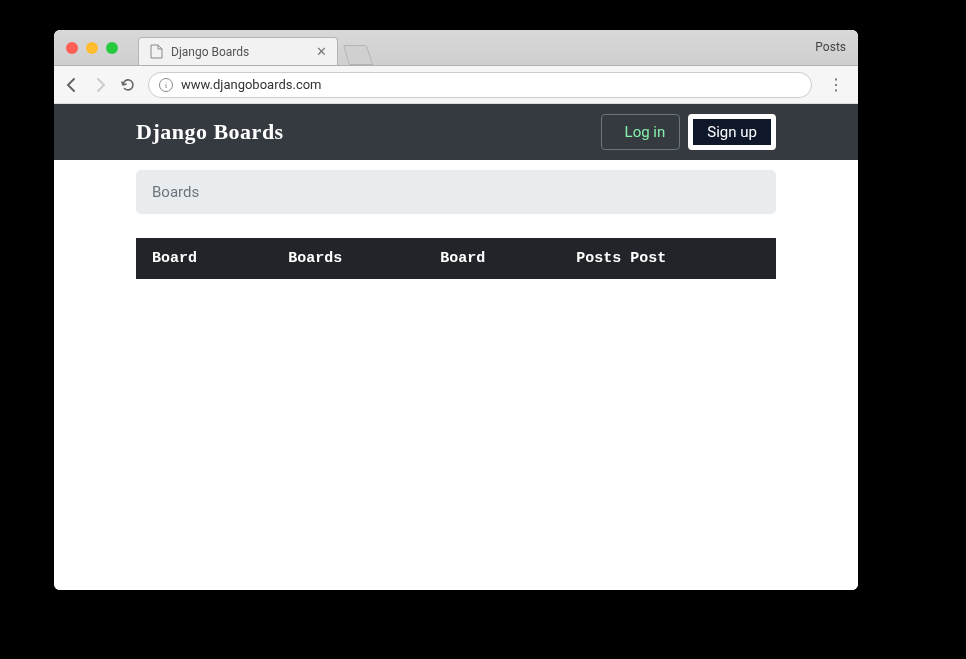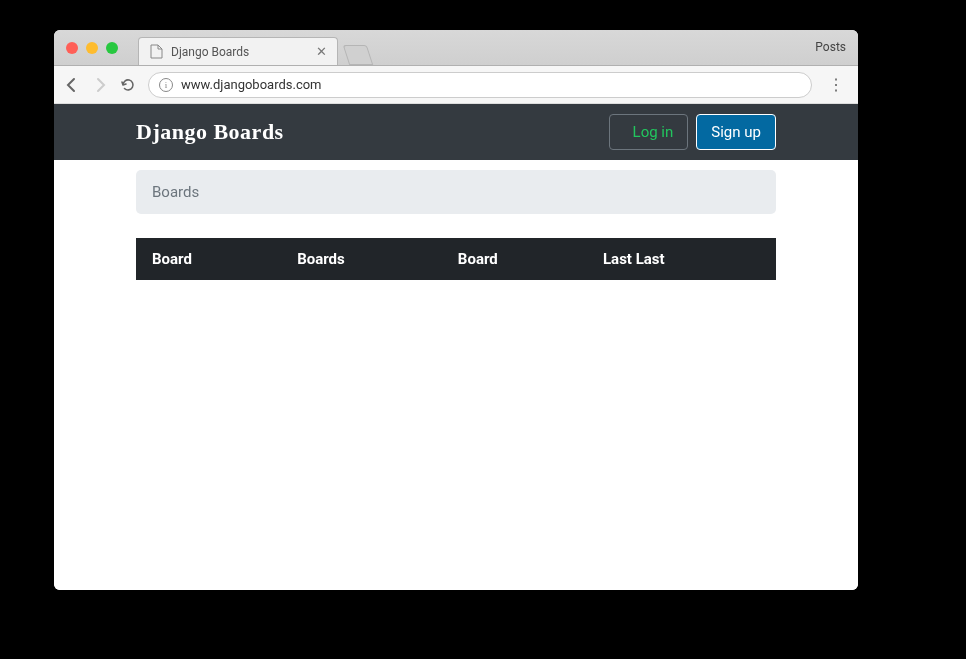--- a/index.html
+++ b/index.html
@@ -140,28 +140,28 @@
       padding: 0 14px;
       border-radius: 4px;
       font-size: 15px;
       display: flex;
       align-items: center;
       margin-left: 8px;
       cursor: pointer;
     }
     .btn-outline {
       border: 1px solid #6c757d;
-      color: #22c55e;
+      color: #86efac;
       background: transparent;
       padding-left: 23px;
     }
     .btn-primary {
-      background: #0369a1;
+      background: #0f172a;
       color: #fff;
-      border: 1px solid #ffffff;
+      border: 5px solid #ffffff;
     }
     .content {
       padding: 10px 82px;
     }
     .breadcrumb {
       background: #e9ecef;
       border-radius: 5px;
       padding: 13px 16px;
       color: #6c757d;
       font-size: 15px;
@@ -171,20 +171,21 @@
       width: 100%;
       border-collapse: collapse;
     }
     .table thead th {
       background: #212529;
       color: #fff;
       text-align: left;
       padding: 12px 16px;
       font-size: 15px;
       font-weight: 700;
+      font-family: Liberation Mono, monospace;
     }
   </style>
 </head>
 <body>
 
 <div class="window">
 
   <div class="tabbar">
     <div class="traffic-lights">
       <div class="tl red"></div>
@@ -237,19 +238,19 @@
     <div class="content">
       <div class="breadcrumb">
         <span>Boards</span>
       </div>
       <table class="table">
         <thead>
           <tr>
             <th>Board</th>
             <th>Boards</th>
             <th>Board</th>
-            <th>Last Last</th>
+            <th>Posts Post</th>
           </tr>
         </thead>
       </table>
     </div>
   </div>
 </div>
 
 </body></html>

